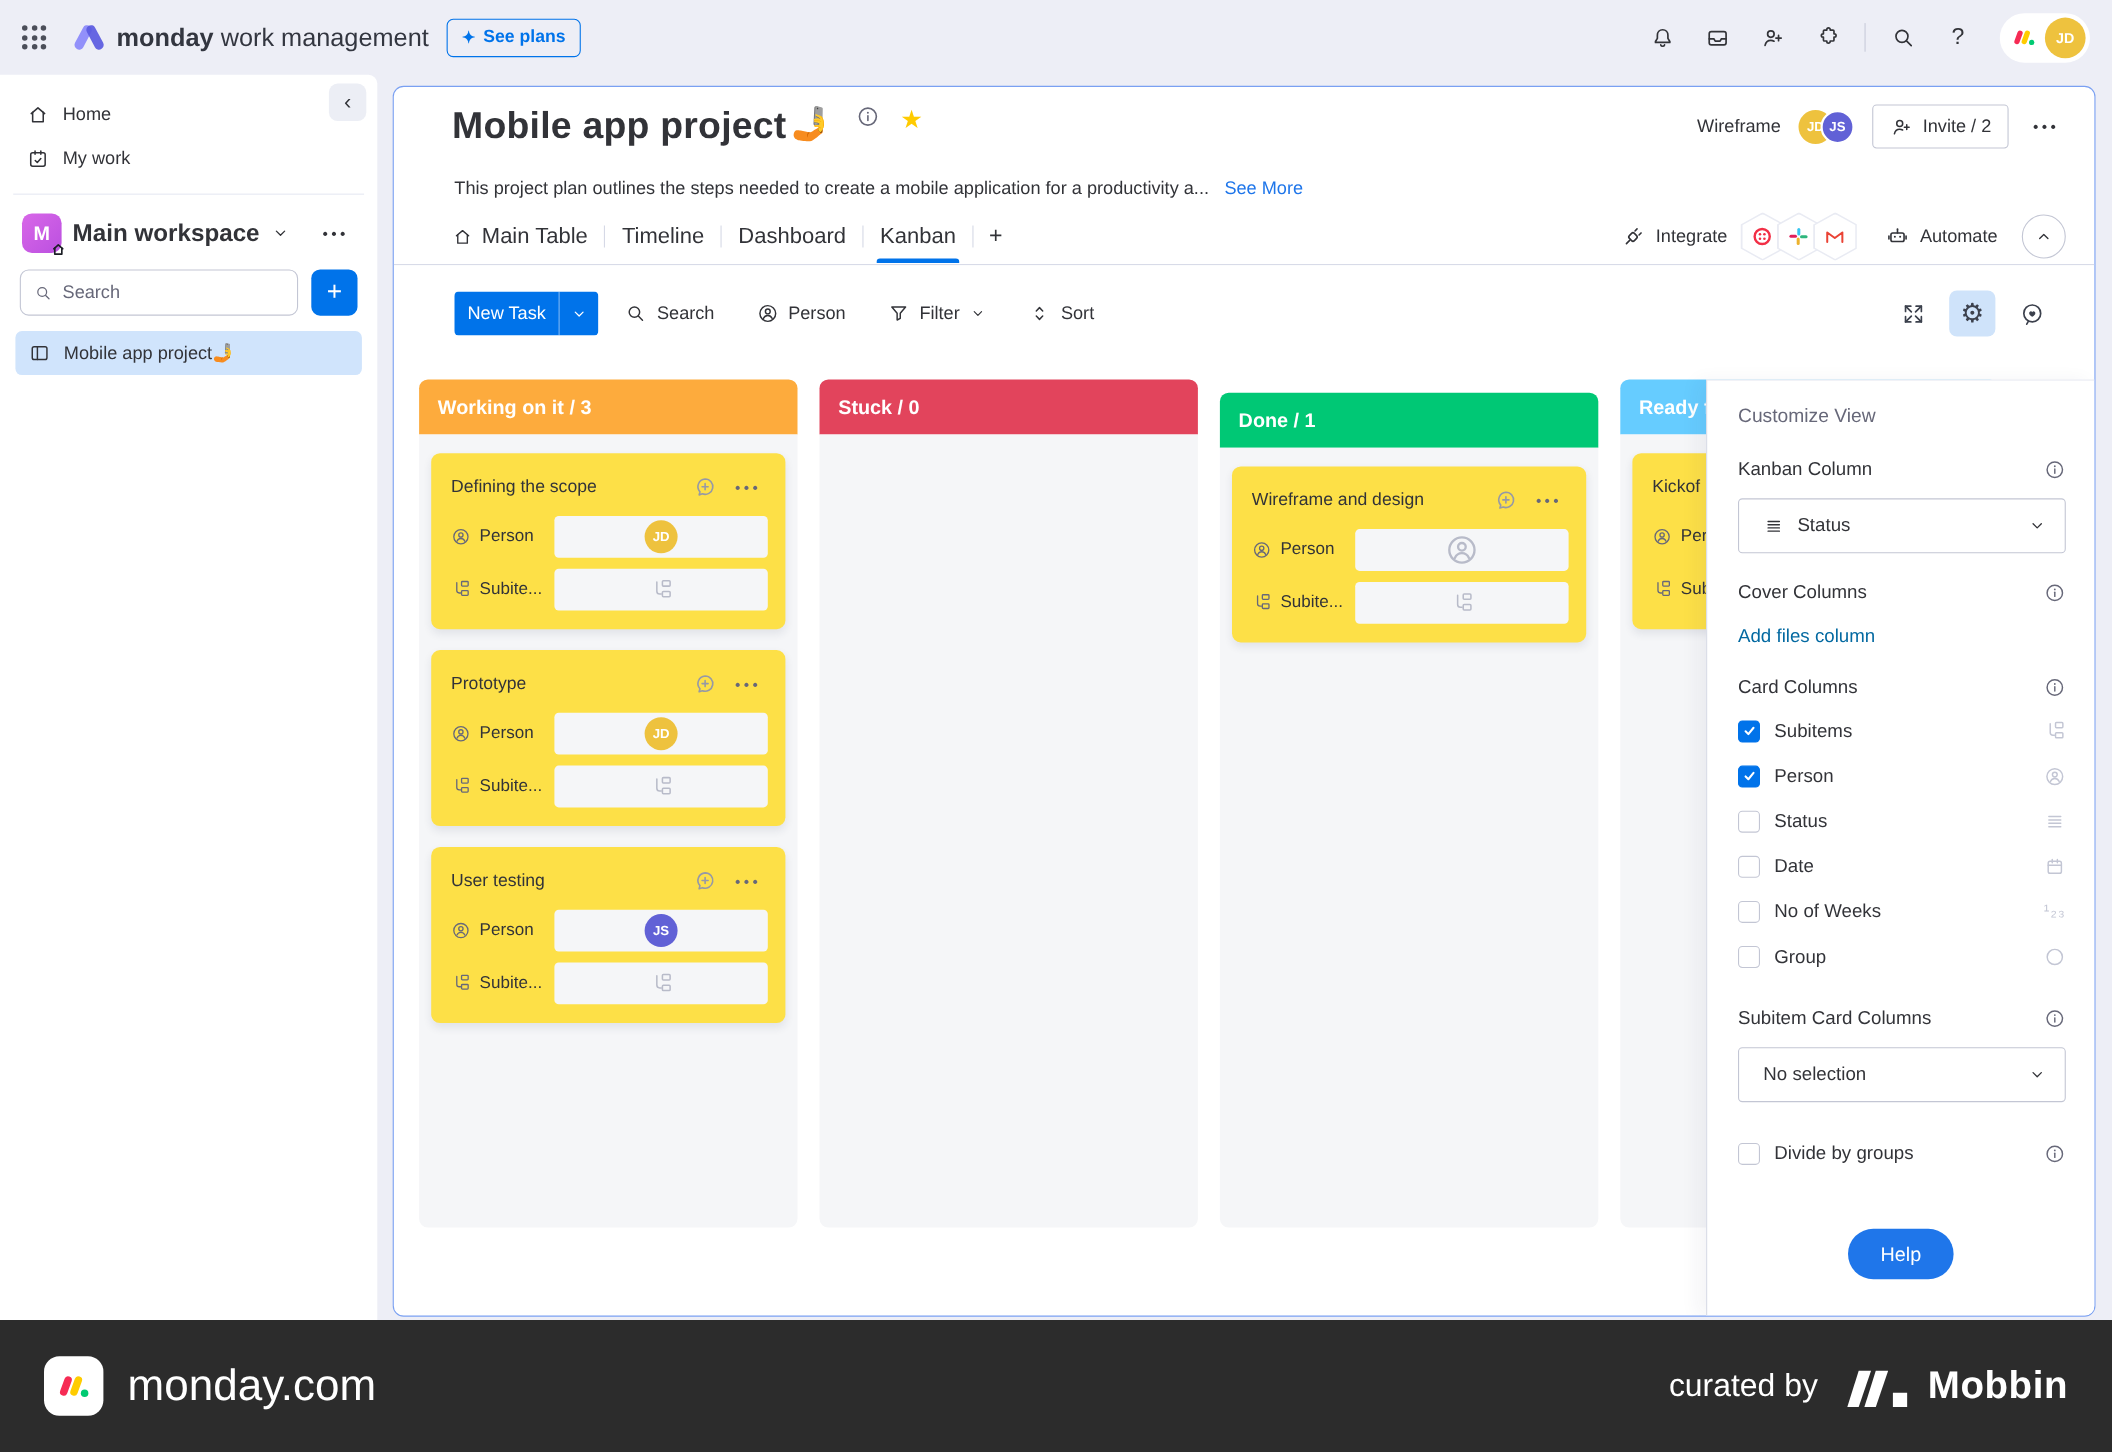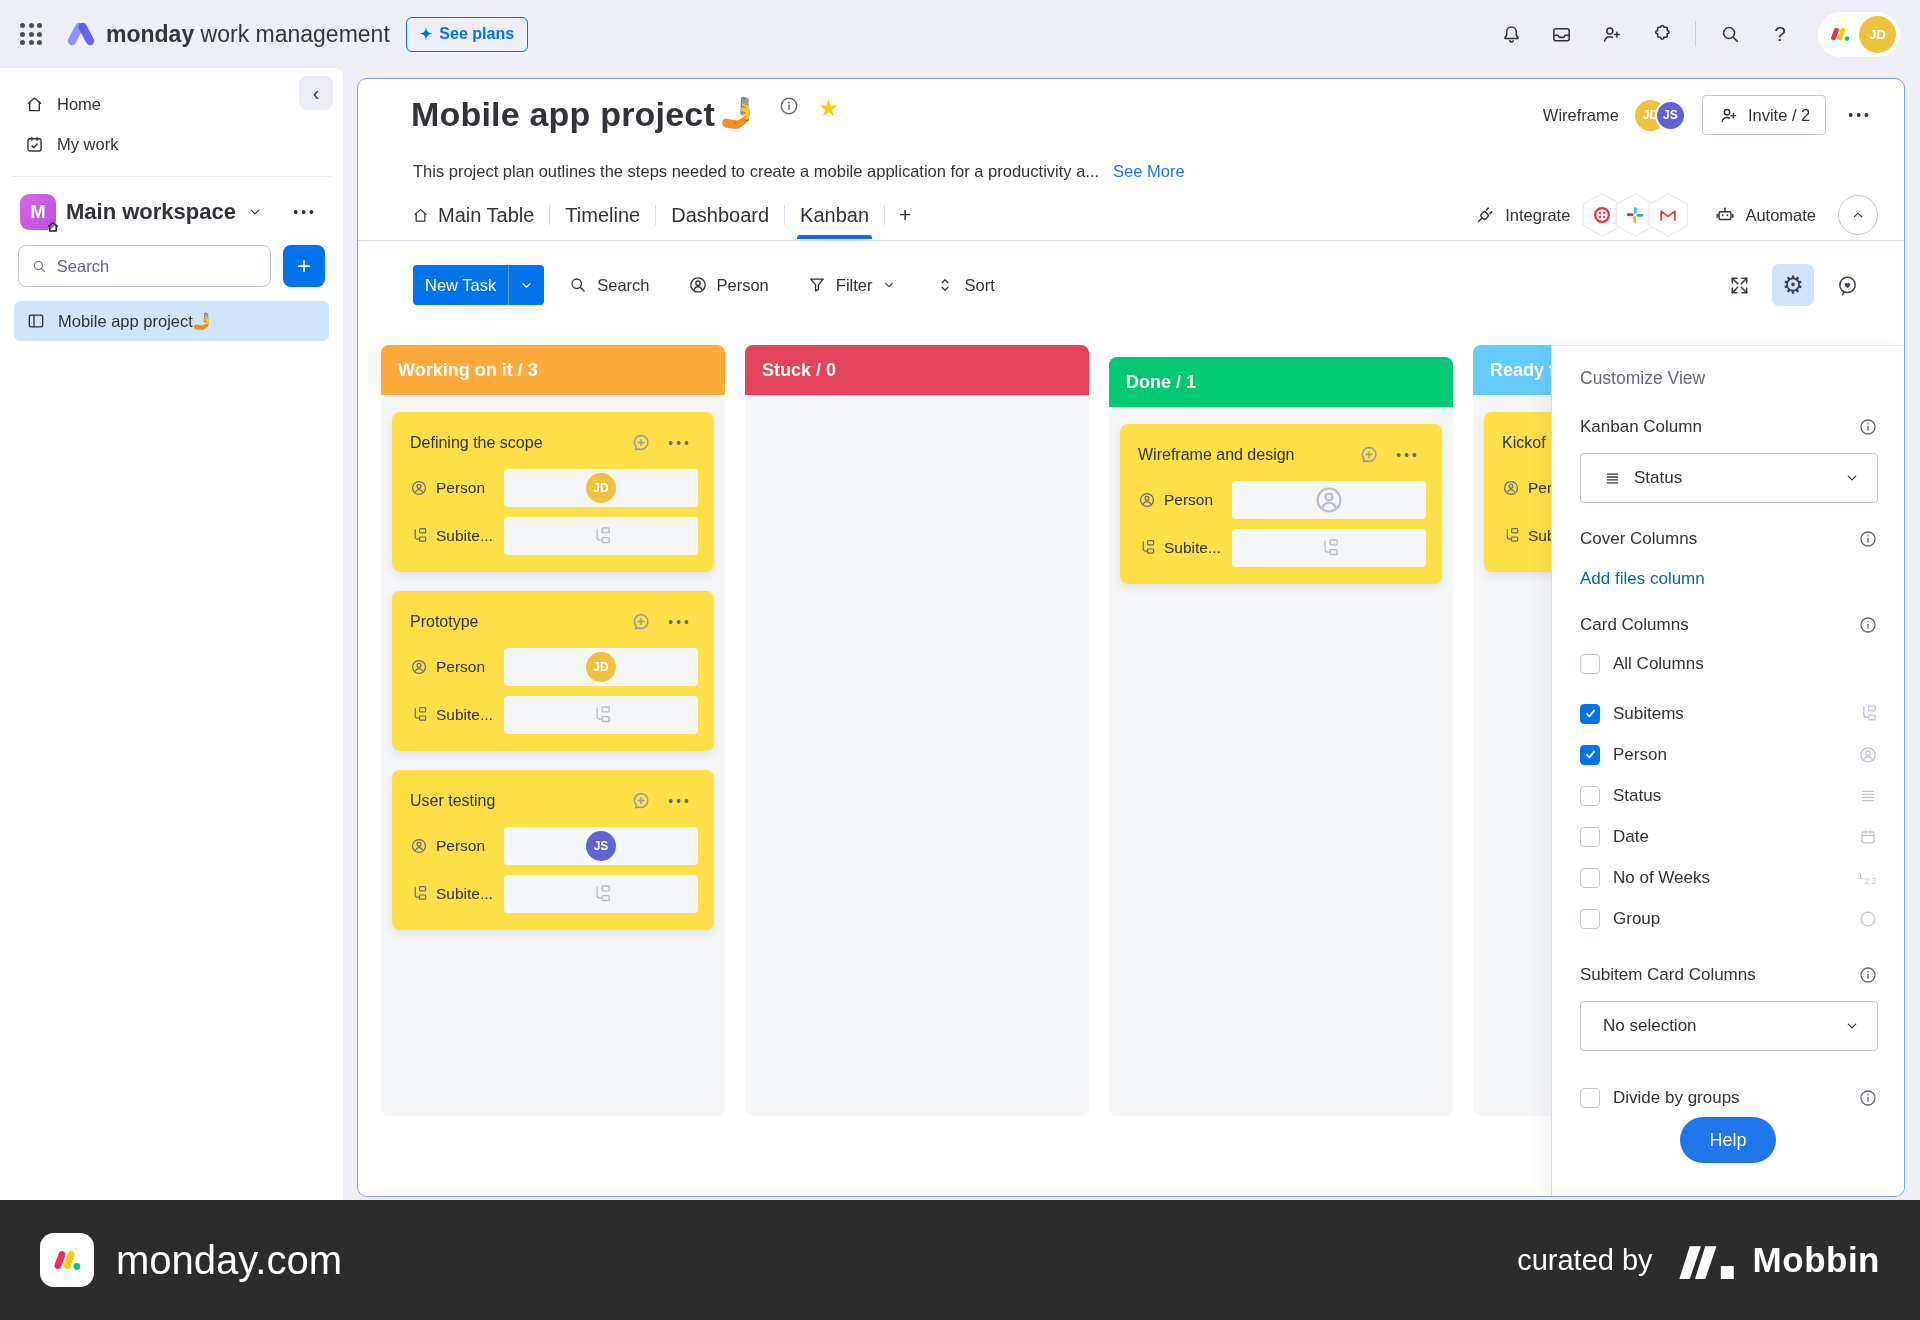--- a/index.html
+++ b/index.html
@@ -778,24 +778,20 @@
       </div>
       <span class="add-files">Add files column</span>
 
       <div class="panel-sec" style="margin-bottom:8px">
         <span class="sec-label">Card Columns</span>
         <svg class="ic">
             <use href="#i-info"></use>
           </svg>
       </div>
 
-      <div class="checkrow">
-        <span class="cbx"></span>
-        <span class="cr-label">All Columns</span>
-      </div>
       <div class="checkrow gap-top">
         <span class="cbx checked">
             <svg class="ic">
               <use href="#i-check"></use>
             </svg>
           </span>
         <span class="cr-label">Subitems</span>
         <span class="cr-icon">
             <svg class="ic">
               <use href="#i-subitems"></use>

